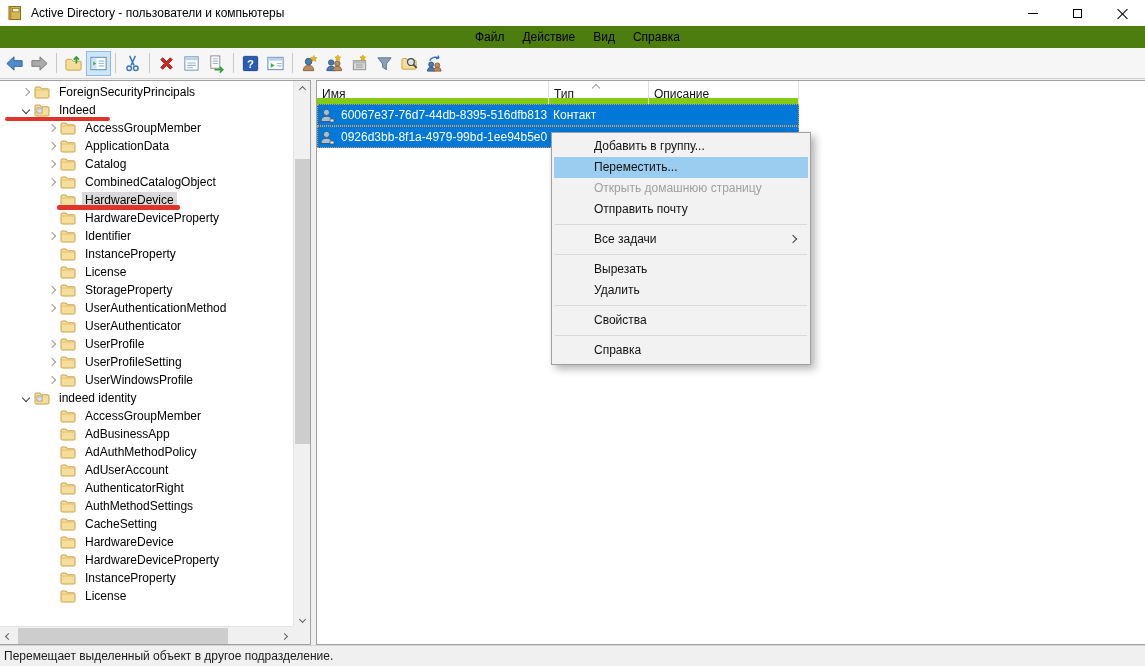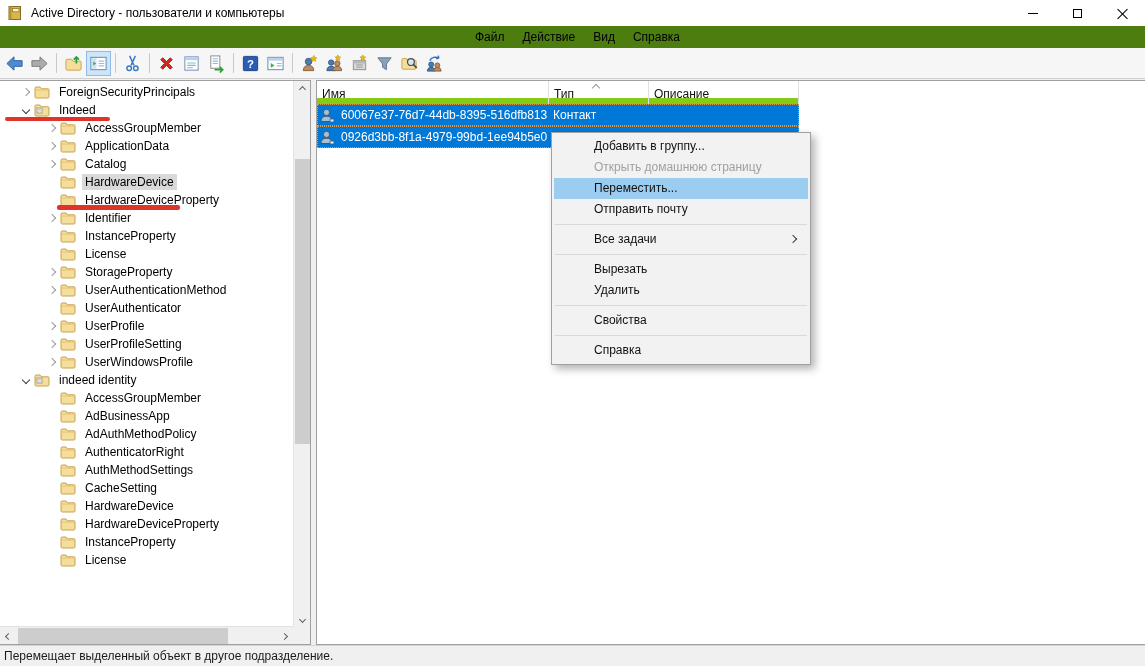--- a/index.html
+++ b/index.html
@@ -301,20 +301,32 @@
             </span>
     <span class="tree-icon">
               <svg viewBox="0 0 16 14" xmlns="http://www.w3.org/2000/svg">
     <path d="M1 3.2 Q1 2 2.2 2 H6 l1.4 1.8 H14 Q15 3.8 15 4.8 V11.8 Q15 13 13.8 13 H2.2 Q1 13 1 11.8 Z" fill="#f5dd9b" stroke="#c8a24b" stroke-width="1"></path>
     <path d="M1 5 H15" stroke="#e4c171" stroke-width="1"></path>
   </svg>
             </span>
     <span class="tree-label">Catalog</span>
   </div>
           <div class="tree-row lvl2">
+    <span class="expander">
+              <i class="chev right"></i>
+            </span>
+    <span class="tree-icon">
+              <svg viewBox="0 0 16 14" xmlns="http://www.w3.org/2000/svg">
+    <path d="M1 3.2 Q1 2 2.2 2 H6 l1.4 1.8 H14 Q15 3.8 15 4.8 V11.8 Q15 13 13.8 13 H2.2 Q1 13 1 11.8 Z" fill="#f5dd9b" stroke="#c8a24b" stroke-width="1"></path>
+    <path d="M1 5 H15" stroke="#e4c171" stroke-width="1"></path>
+  </svg>
+            </span>
+    <span class="tree-label">CombinedCatalogObject</span>
+  </div>
+          <div class="tree-row lvl2">
     <span class="expander"></span>
     <span class="tree-icon">
               <svg viewBox="0 0 16 14" xmlns="http://www.w3.org/2000/svg">
     <path d="M1 3.2 Q1 2 2.2 2 H6 l1.4 1.8 H14 Q15 3.8 15 4.8 V11.8 Q15 13 13.8 13 H2.2 Q1 13 1 11.8 Z" fill="#f5dd9b" stroke="#c8a24b" stroke-width="1"></path>
     <path d="M1 5 H15" stroke="#e4c171" stroke-width="1"></path>
   </svg>
             </span>
     <span class="tree-label selected">HardwareDevice</span>
   </div>
           <div class="tree-row lvl2">
@@ -464,20 +476,30 @@
   </div>
           <div class="tree-row lvl2">
     <span class="expander"></span>
     <span class="tree-icon">
               <svg viewBox="0 0 16 14" xmlns="http://www.w3.org/2000/svg">
     <path d="M1 3.2 Q1 2 2.2 2 H6 l1.4 1.8 H14 Q15 3.8 15 4.8 V11.8 Q15 13 13.8 13 H2.2 Q1 13 1 11.8 Z" fill="#f5dd9b" stroke="#c8a24b" stroke-width="1"></path>
     <path d="M1 5 H15" stroke="#e4c171" stroke-width="1"></path>
   </svg>
             </span>
     <span class="tree-label">AdAuthMethodPolicy</span>
+  </div>
+          <div class="tree-row lvl2">
+    <span class="expander"></span>
+    <span class="tree-icon">
+              <svg viewBox="0 0 16 14" xmlns="http://www.w3.org/2000/svg">
+    <path d="M1 3.2 Q1 2 2.2 2 H6 l1.4 1.8 H14 Q15 3.8 15 4.8 V11.8 Q15 13 13.8 13 H2.2 Q1 13 1 11.8 Z" fill="#f5dd9b" stroke="#c8a24b" stroke-width="1"></path>
+    <path d="M1 5 H15" stroke="#e4c171" stroke-width="1"></path>
+  </svg>
+            </span>
+    <span class="tree-label">AdUserAccount</span>
   </div>
           <div class="tree-row lvl2">
     <span class="expander"></span>
     <span class="tree-icon">
               <svg viewBox="0 0 16 14" xmlns="http://www.w3.org/2000/svg">
     <path d="M1 3.2 Q1 2 2.2 2 H6 l1.4 1.8 H14 Q15 3.8 15 4.8 V11.8 Q15 13 13.8 13 H2.2 Q1 13 1 11.8 Z" fill="#f5dd9b" stroke="#c8a24b" stroke-width="1"></path>
     <path d="M1 5 H15" stroke="#e4c171" stroke-width="1"></path>
   </svg>
             </span>
     <span class="tree-label">AuthenticatorRight</span>
@@ -604,26 +626,26 @@
   </div>
 
   <div class="annot a1"></div>
   <div class="annot a2"></div>
 
   <div class="context-menu">
       <div class="cm-item">
     <span>Добавить в группу...</span>
     
   </div>
+      <div class="cm-item highlighted">
+    <span>Переместить...</span>
+    
+  </div>
       <div class="cm-item disabled">
     <span>Открыть домашнюю страницу</span>
-    
-  </div>
-      <div class="cm-item highlighted">
-    <span>Переместить...</span>
     
   </div>
       <div class="cm-item">
     <span>Отправить почту</span>
     
   </div>
       <div class="cm-sep"></div>
       <div class="cm-item">
     <span>Все задачи</span>
     <i class="chev right dark cm-arrow" style="display: inline-block;"></i>

